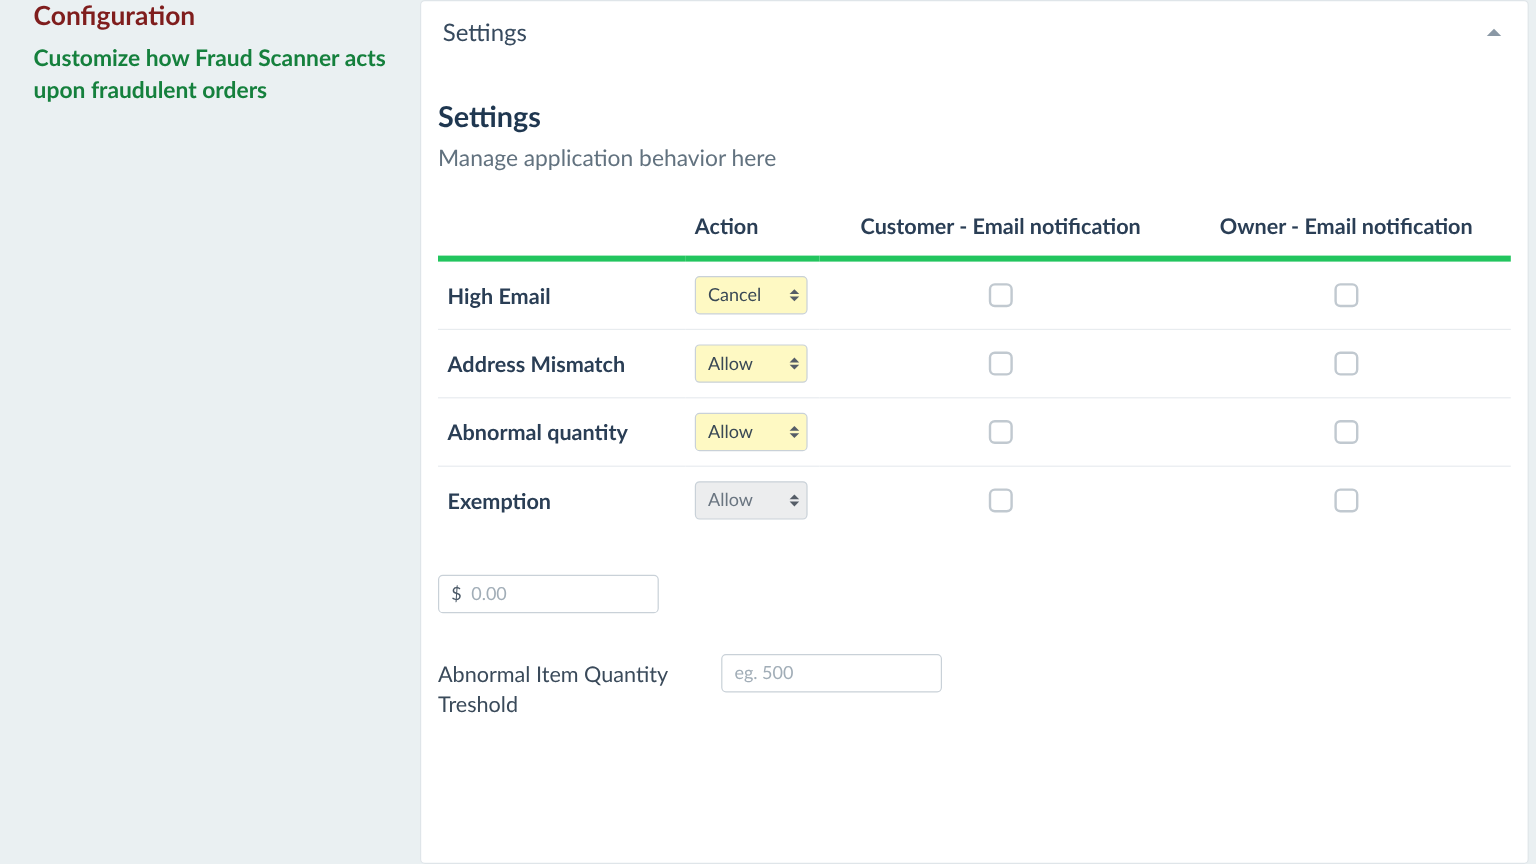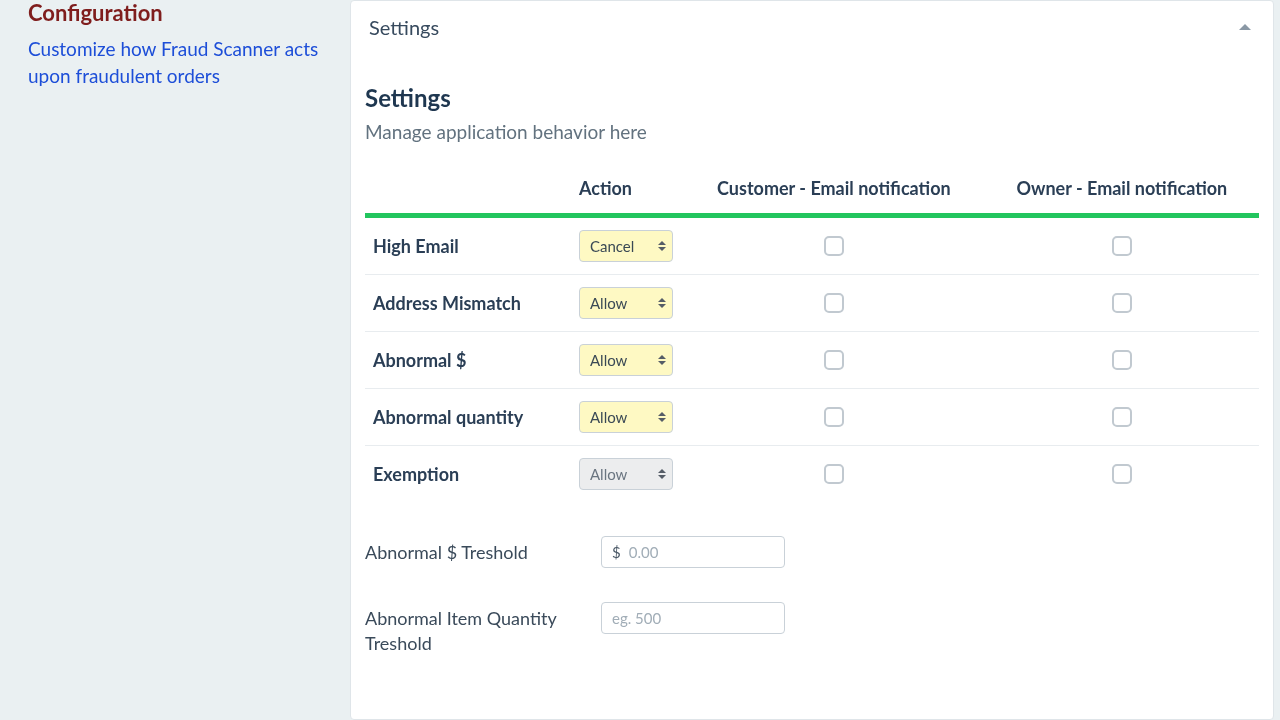--- a/index.html
+++ b/index.html
@@ -25,21 +25,22 @@
     margin: 0;
     font-size: 22px;
     font-weight: 700;
     color: #7f1d1d;
     line-height: 1.2;
   }
   .sidebar p {
     margin: 10px 0 12px 0;
     font-size: 19px;
     line-height: 1.4;
-    color: #1d4ed8;
+    color: #15803d;
+    font-weight: bold;
   }
   .main {
     flex: 1;
     padding-right: 6px;
   }
   .panel {
     background: #fff;
     border: 1px solid #dfe5e9;
     border-radius: 4px;
     min-height: 720px;
@@ -234,38 +235,20 @@
                   </div>
                 </td>
                 <td class="col-check">
                   <div class="checkbox"></div>
                 </td>
                 <td class="col-check">
                   <div class="checkbox"></div>
                 </td>
               </tr>
               <tr>
-                <td><span class="rule-label">Abnormal $</span></td>
-                <td>
-                  <div class="select-wrap">
-                    <span>Allow</span>
-                    <span class="select-arrows">
-                      <span class="arrow-up"></span>
-                      <span class="arrow-down"></span>
-                    </span>
-                  </div>
-                </td>
-                <td class="col-check">
-                  <div class="checkbox"></div>
-                </td>
-                <td class="col-check">
-                  <div class="checkbox"></div>
-                </td>
-              </tr>
-              <tr>
                 <td><span class="rule-label">Abnormal quantity</span></td>
                 <td>
                   <div class="select-wrap">
                     <span>Allow</span>
                     <span class="select-arrows">
                       <span class="arrow-up"></span>
                       <span class="arrow-down"></span>
                     </span>
                   </div>
                 </td>
@@ -291,21 +274,20 @@
                   <div class="checkbox"></div>
                 </td>
                 <td class="col-check">
                   <div class="checkbox"></div>
                 </td>
               </tr>
             </tbody>
         </table>
 
         <div class="threshold-group">
-          <div class="threshold-label">Abnormal $ Treshold</div>
           <div class="input-wrap">
             <span class="input-prefix">$</span>
             <span>0.00</span>
           </div>
         </div>
 
         <div class="threshold-group">
           <div class="threshold-label">Abnormal Item Quantity Treshold</div>
           <div class="input-wrap">
             <span>eg. 500</span>

